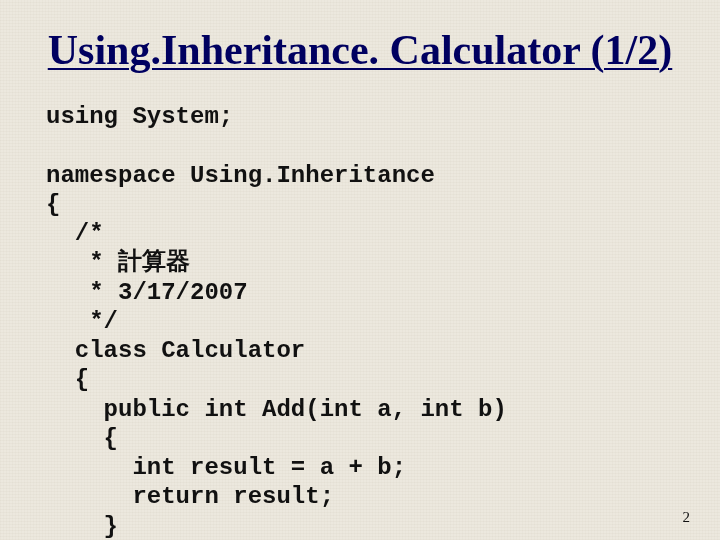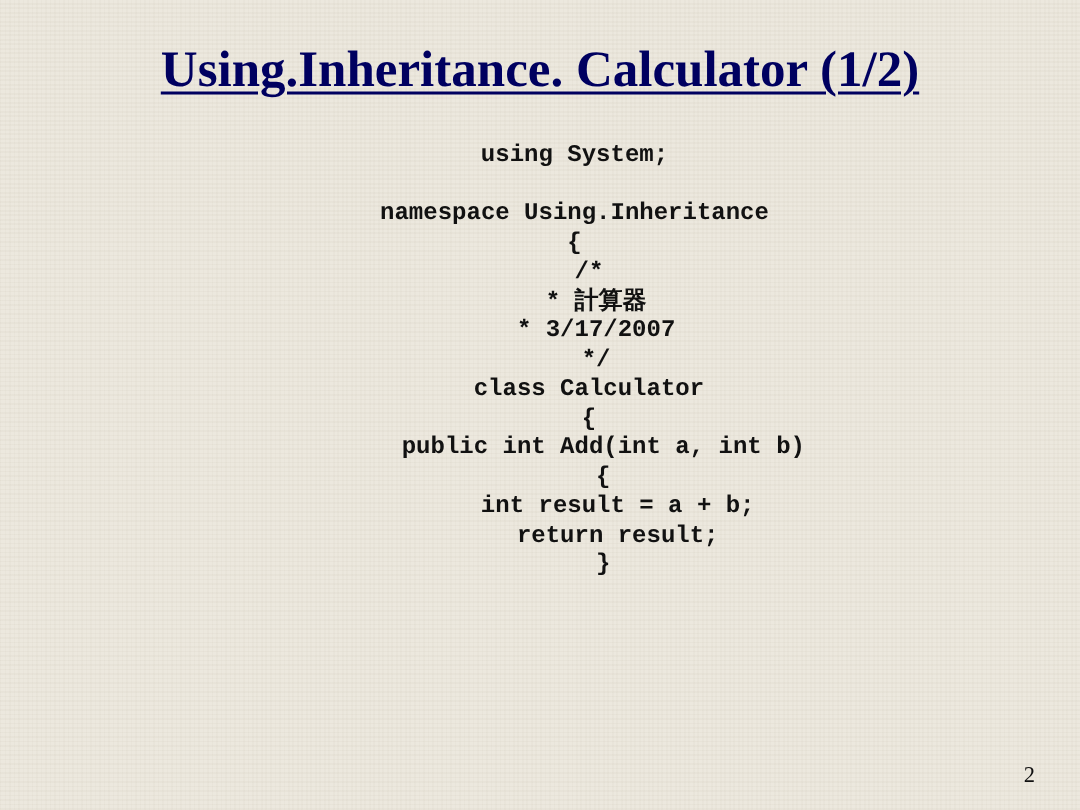--- a/index.html
+++ b/index.html
@@ -12,39 +12,37 @@
   body {
     background: #ece8de;
     background-image:
       repeating-linear-gradient(0deg, rgba(180,170,150,0.08) 0px, rgba(180,170,150,0.08) 1px, transparent 1px, transparent 3px),
       repeating-linear-gradient(90deg, rgba(180,170,150,0.06) 0px, rgba(180,170,150,0.06) 1px, transparent 1px, transparent 3px);
     font-family: Georgia, "Times New Roman", serif;
     color: #111;
     position: relative;
   }
   .title {
-    font-size: 34px;
+    font-size: 42px;
     font-weight: bold;
     text-align: center;
-    padding-top: 16px;
+    padding-top: 26px;
     color: #000060;
     text-decoration: underline;
     text-underline-offset: 4px;
     text-decoration-thickness: 2px;
-    margin-top: 12px;
   }
   .code {
     font-family: "Courier New", Courier, monospace;
     font-weight: bold;
-    font-size: 16px;
+    font-size: 24px;
     line-height: 1.22;
     white-space: pre;
     padding: 28px 0 0 46px;
     color: #111;
-    text-align: center;
   }
   .page-num {
     position: absolute;
     bottom: 14px;
     right: 30px;
     font-family: Georgia, serif;
     font-size: 15px;
     color: #111;
   }
 </style>

